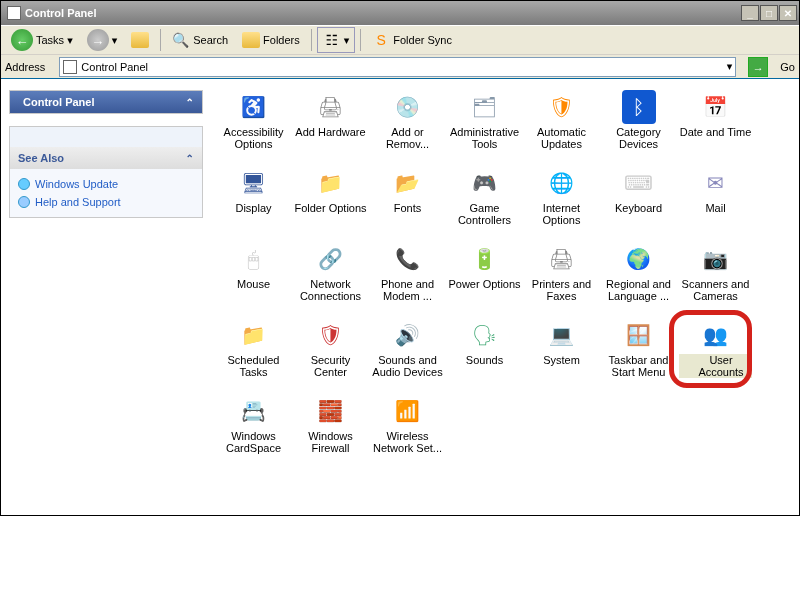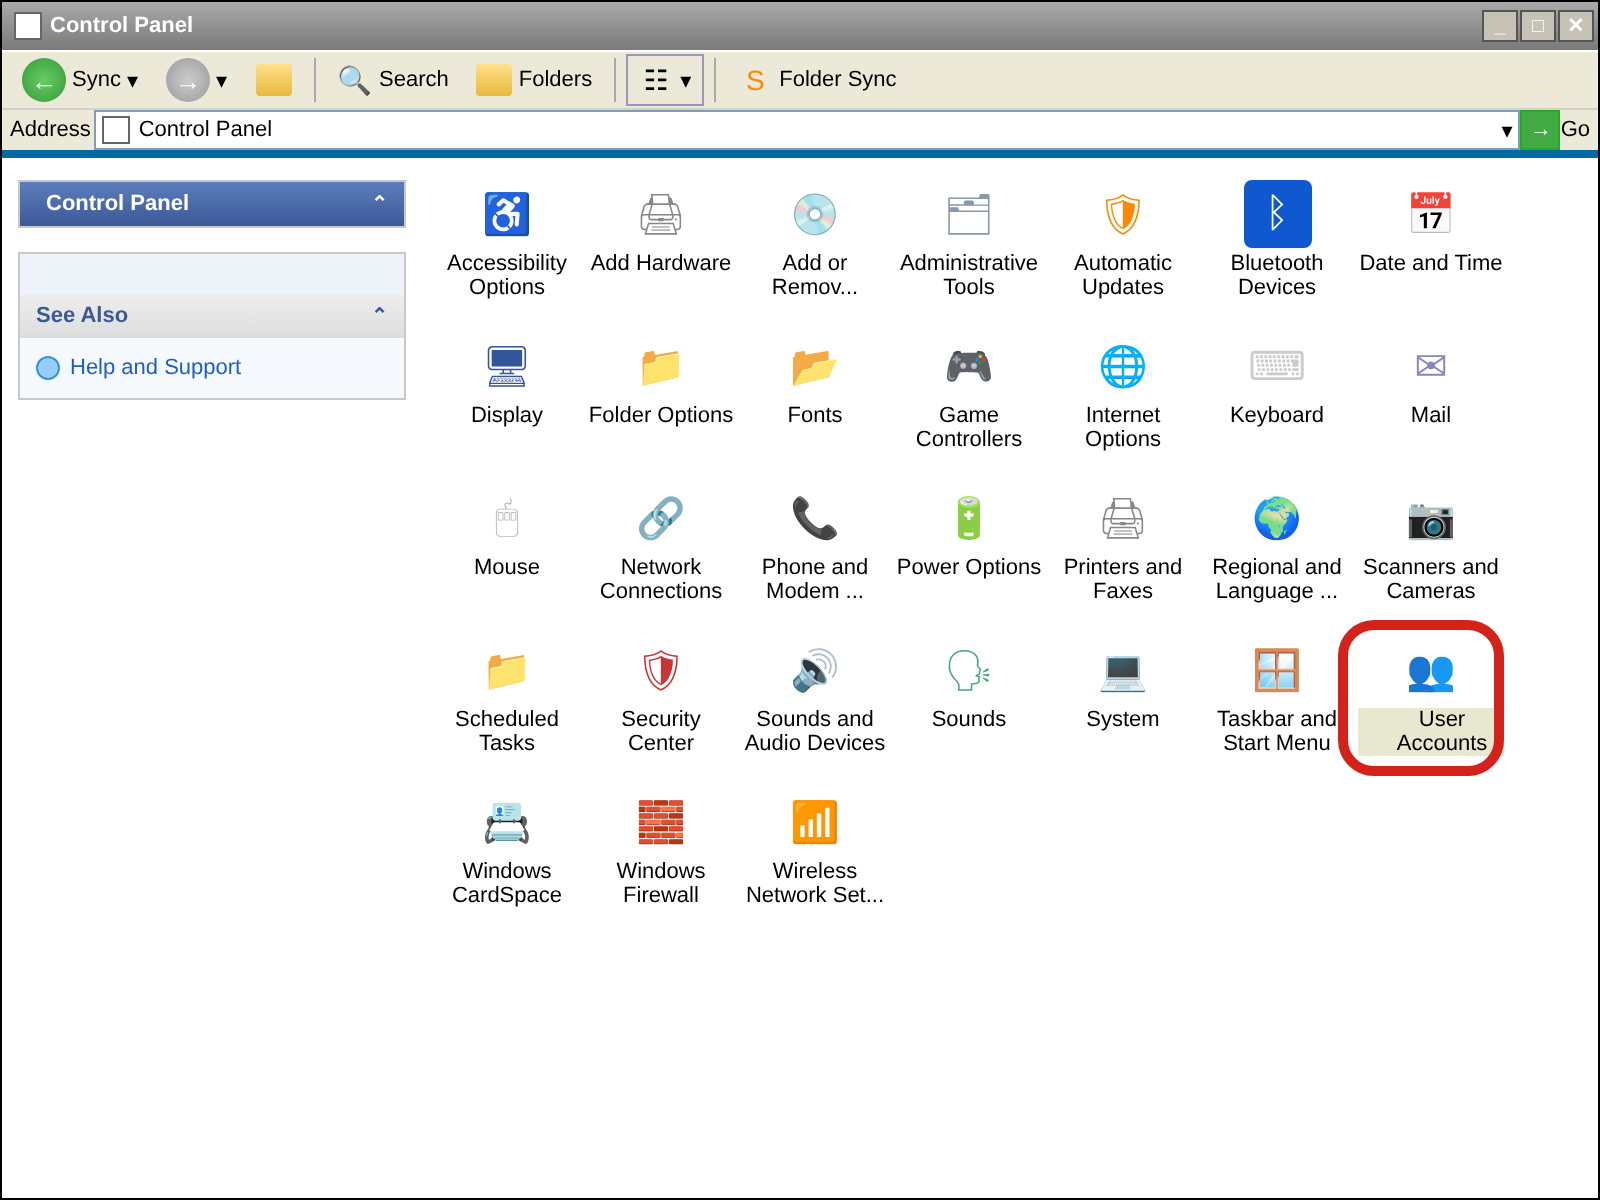--- a/index.html
+++ b/index.html
@@ -1,34 +1,34 @@
 <!DOCTYPE html>
 <html><head>
 <meta charset="utf-8">
 <style>
   * { box-sizing: border-box; }
   body { margin:0; font-family: Tahoma, sans-serif; font-size:11px; background:#fff; color:#000; }
-  .window { width:800px; height:600px; border:1px solid #000; background:#404040; display:flex; flex-direction:column; }
+  .window { width:800px; height:516px; border:1px solid #000; background:#404040; display:flex; flex-direction:column; }
   .titlebar { height:24px; background:linear-gradient(#a9a9a9, #7a7a7a); display:flex; align-items:center; justify-content:space-between; color:#fff; padding:0 2px; }
   .titlebar-left { display:flex; align-items:center; gap:4px; padding-left:4px; }
   .titlebar-icon { width:14px; height:14px; background:#fff; border:1px solid #666; }
   .titlebar-title { font-weight:bold; }
   .titlebar-buttons { display:flex; gap:1px; }
   .tb-btn { width:18px; height:16px; background:#c6c3b6; border:1px solid #555; display:flex; align-items:center; justify-content:center; font-size:10px; font-weight:bold; }
   .menubar { height:20px; background:#ece9d8; display:flex; align-items:center; padding:0 4px; border-bottom:1px solid #d4d0c8; }
   .menubar .menu-item { padding:2px 7px; }
   .menubar .logo { margin-left:auto; width:20px; height:16px; background:linear-gradient(45deg,#f00,#0f0,#00f,#ff0); }
   .toolbar { height:30px; background:#ece9d8; display:flex; align-items:center; padding:0 4px; border-top:1px solid #fff; border-bottom:1px solid #d4d0c8; gap:2px; }
   .tbtn { display:flex; align-items:center; gap:3px; padding:3px 5px; border:1px solid transparent; }
   .tbtn.navback .arrow { width:22px; height:22px; border-radius:50%; background:radial-gradient(#6c6,#393); display:flex; align-items:center; justify-content:center; color:#fff; font-size:13px; }
   .tbtn.navback.disabled .arrow { background:radial-gradient(#ccc,#999); }
   .sep { width:1px; height:22px; background:#aaa; margin:0 3px; }
   .small-ico { width:18px; height:18px; display:flex; align-items:center; justify-content:center; font-size:14px; }
   .folder-ico { width:18px; height:16px; background:linear-gradient(#ffe08a,#e8b93c); border-radius:2px; }
-  .addressbar { height:24px; background:#ece9d8; display:flex; align-items:center; padding:2px 4px; border-bottom:4px solid #0369a1; gap:0; }
+  .addressbar { height:24px; background:#ece9d8; display:flex; align-items:center; padding:2px 4px; border-bottom:1px solid #0369a1; gap:12px; }
   .addressbar label { padding-right:2px; }
   .address-field { flex:1; height:20px; background:#fff; border:1px solid #7f9db9; display:flex; align-items:center; padding:0 3px; gap:4px; }
   .go-btn { width:20px; height:20px; background:#4a4; border:1px solid #2a2; display:flex; align-items:center; justify-content:center; color:#fff; font-size:11px; }
   .content { flex:1; display:flex; background:#fff; overflow:auto; border-top:1px solid #fff; }
   .sidebar { width:210px; padding:10px 8px; background:#fff; display:flex; flex-direction:column; gap:12px; }
   .sidepanel { border:1px solid #c9c9c9; background:#eef3fa; }
   .sidepanel-head { background:linear-gradient(#5c7dbb,#3b5998); color:#fff; font-weight:bold; padding:5px 8px; display:flex; align-items:center; justify-content:space-between; }
   .sidepanel-head.light { background:linear-gradient(#eee,#ddd); color:#3b5998;margin-top:20px; }
   .sidepanel-body { padding:6px 8px; background:#f5f8fd; }
   .sidelink { display:flex; align-items:center; gap:5px; padding:3px 0; color:#215dc6; }
@@ -92,21 +92,21 @@
       <div class="tb-btn">_</div>
       <div class="tb-btn">□</div>
       <div class="tb-btn">✕</div>
     </div>
   </div>
 
 
   <div class="toolbar">
     <div class="tbtn navback">
       <span class="arrow">←</span>
-      <span>Sync</span>
+      <span>Tasks</span>
       <span>▾</span>
     </div>
     <div class="tbtn navback disabled">
       <span class="arrow">→</span>
       <span>▾</span>
     </div>
     <div class="tbtn">
       <span class="folder-ico"></span>
     </div>
     <div class="sep"></div>
@@ -153,20 +153,24 @@
             <span class="chev">⌃</span>
           </div>
         </div>
         <div class="sidepanel">
           <div class="sidepanel-head light">
             <span style="font-weight:bold;">See Also</span>
             <span class="chev">⌃</span>
           </div>
           <div class="sidepanel-body">
             <div class="sidelink">
+              <span class="bullet"></span>
+              <span>Windows Update</span>
+            </div>
+            <div class="sidelink">
               <span class="bullet q"></span>
               <span>Help and Support</span>
             </div>
           </div>
         </div>
       </div>
       <div class="icon-area" id="icon-area">
           <div class="item">
             <div class="icn ic-wheel">♿</div>
             <div class="lbl">Accessibility Options</div>
@@ -182,21 +186,21 @@
           <div class="item">
             <div class="icn ic-tools">🗂</div>
             <div class="lbl">Administrative Tools</div>
           </div>
           <div class="item">
             <div class="icn ic-update">🛡</div>
             <div class="lbl">Automatic Updates</div>
           </div>
           <div class="item">
             <div class="icn ic-bt">ᛒ</div>
-            <div class="lbl">Bluetooth Devices</div>
+            <div class="lbl">Category Devices</div>
           </div>
           <div class="item">
             <div class="icn ic-time">📅</div>
             <div class="lbl">Date and Time</div>
           </div>
           <div class="item">
             <div class="icn ic-disp">🖥</div>
             <div class="lbl">Display</div>
           </div>
           <div class="item">

